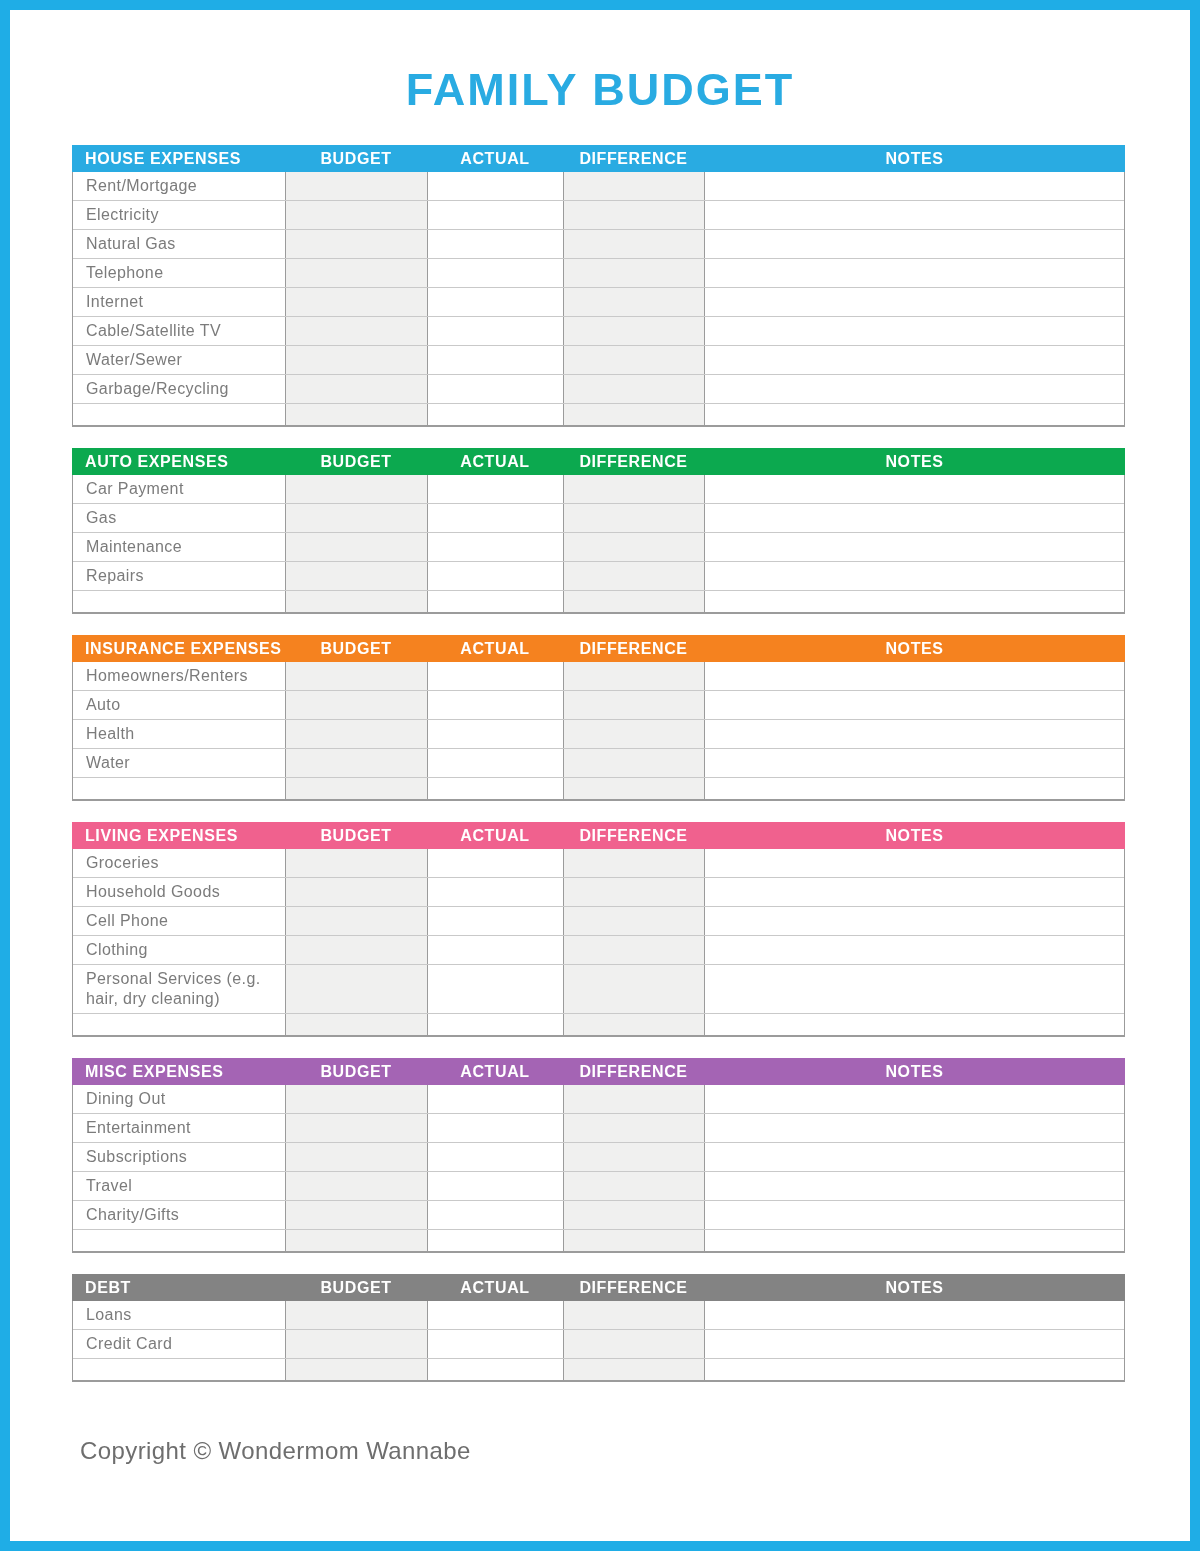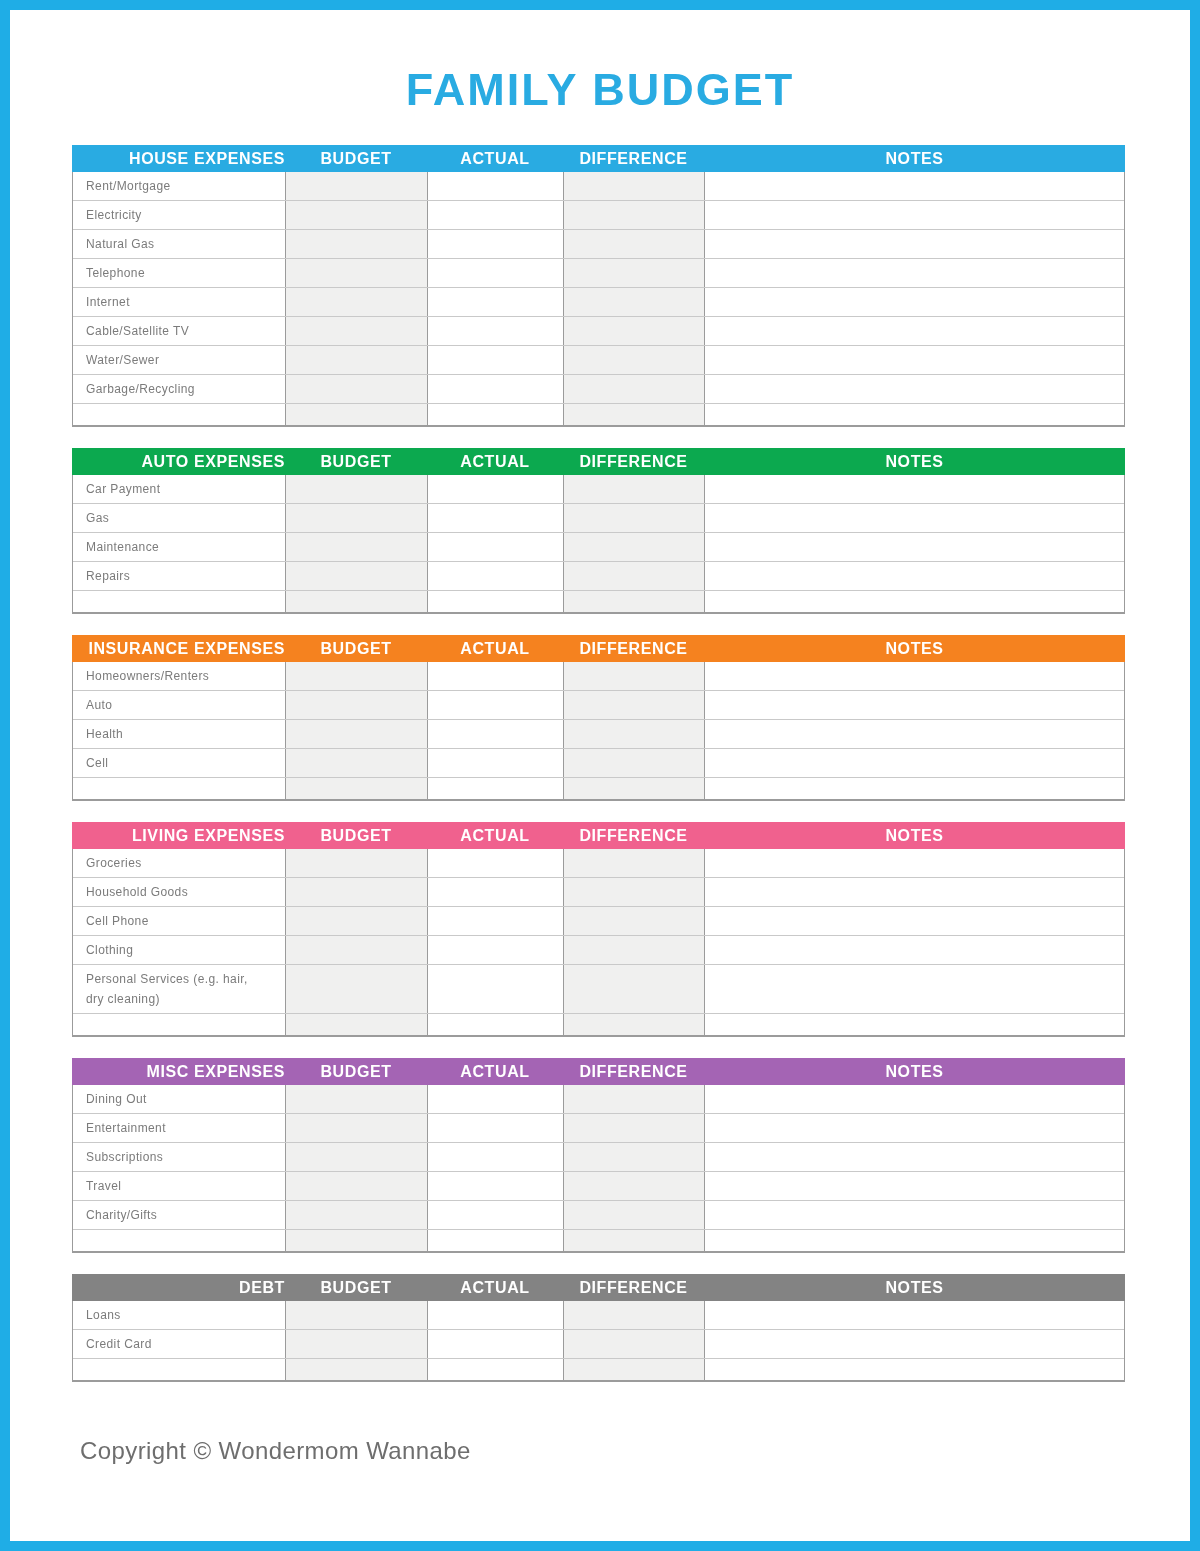--- a/index.html
+++ b/index.html
@@ -27,21 +27,21 @@
   .sec-header {
     display:flex;
     height:27px;
     align-items:center;
     color:#ffffff;
     font-weight:bold;
     font-size:16px;
     letter-spacing:0.6px;
   }
   .h { box-sizing:border-box; white-space:nowrap; overflow:hidden; }
-  .h-label { width:213px; padding-left:13px; text-align:right; }
+  .h-label { width:213px; padding-left:13px; text-align:left; }
   .h-budget { width:142px; text-align:center; }
   .h-actual { width:136px; text-align:center; }
   .h-diff   { width:141px; text-align:center; }
   .h-notes  { flex:1; text-align:center; }
 
   .sec-body {
     border:1px solid #9B9B9B;
     border-top:none;
     border-bottom-width:2px;
     background:#ffffff;
@@ -51,21 +51,21 @@
     min-height:28px;
     border-bottom:1px solid #C9C9C9;
   }
   .row:last-child { border-bottom:none; }
   .row.spacer { min-height:21px; }
   .c { box-sizing:border-box; }
   .c-label {
     width:213px;
     padding:4px 16px 4px 13px;
     color:#7B7B7B;
-    font-size:12px;
+    font-size:16px;
     letter-spacing:0.4px;
     line-height:20px;
     display:flex;
     align-items:center;
     border-right:1px solid #9B9B9B;
   }
   .c-budget { width:142px; background:#F0F0EF; border-right:1px solid #9B9B9B; }
   .c-actual { width:136px; background:#ffffff; border-right:1px solid #9B9B9B; }
   .c-diff   { width:141px; background:#F0F0EF; border-right:1px solid #9B9B9B; }
   .c-notes  { flex:1; background:#ffffff; }
@@ -229,21 +229,21 @@
             <div class="c c-notes"></div>
           </div>
           <div class="row">
             <div class="c c-label">Health</div>
             <div class="c c-budget"></div>
             <div class="c c-actual"></div>
             <div class="c c-diff"></div>
             <div class="c c-notes"></div>
           </div>
           <div class="row">
-            <div class="c c-label">Cell</div>
+            <div class="c c-label">Water</div>
             <div class="c c-budget"></div>
             <div class="c c-actual"></div>
             <div class="c c-diff"></div>
             <div class="c c-notes"></div>
           </div>
           <div class="row spacer">
             <div class="c c-label"></div>
             <div class="c c-budget"></div>
             <div class="c c-actual"></div>
             <div class="c c-diff"></div>

